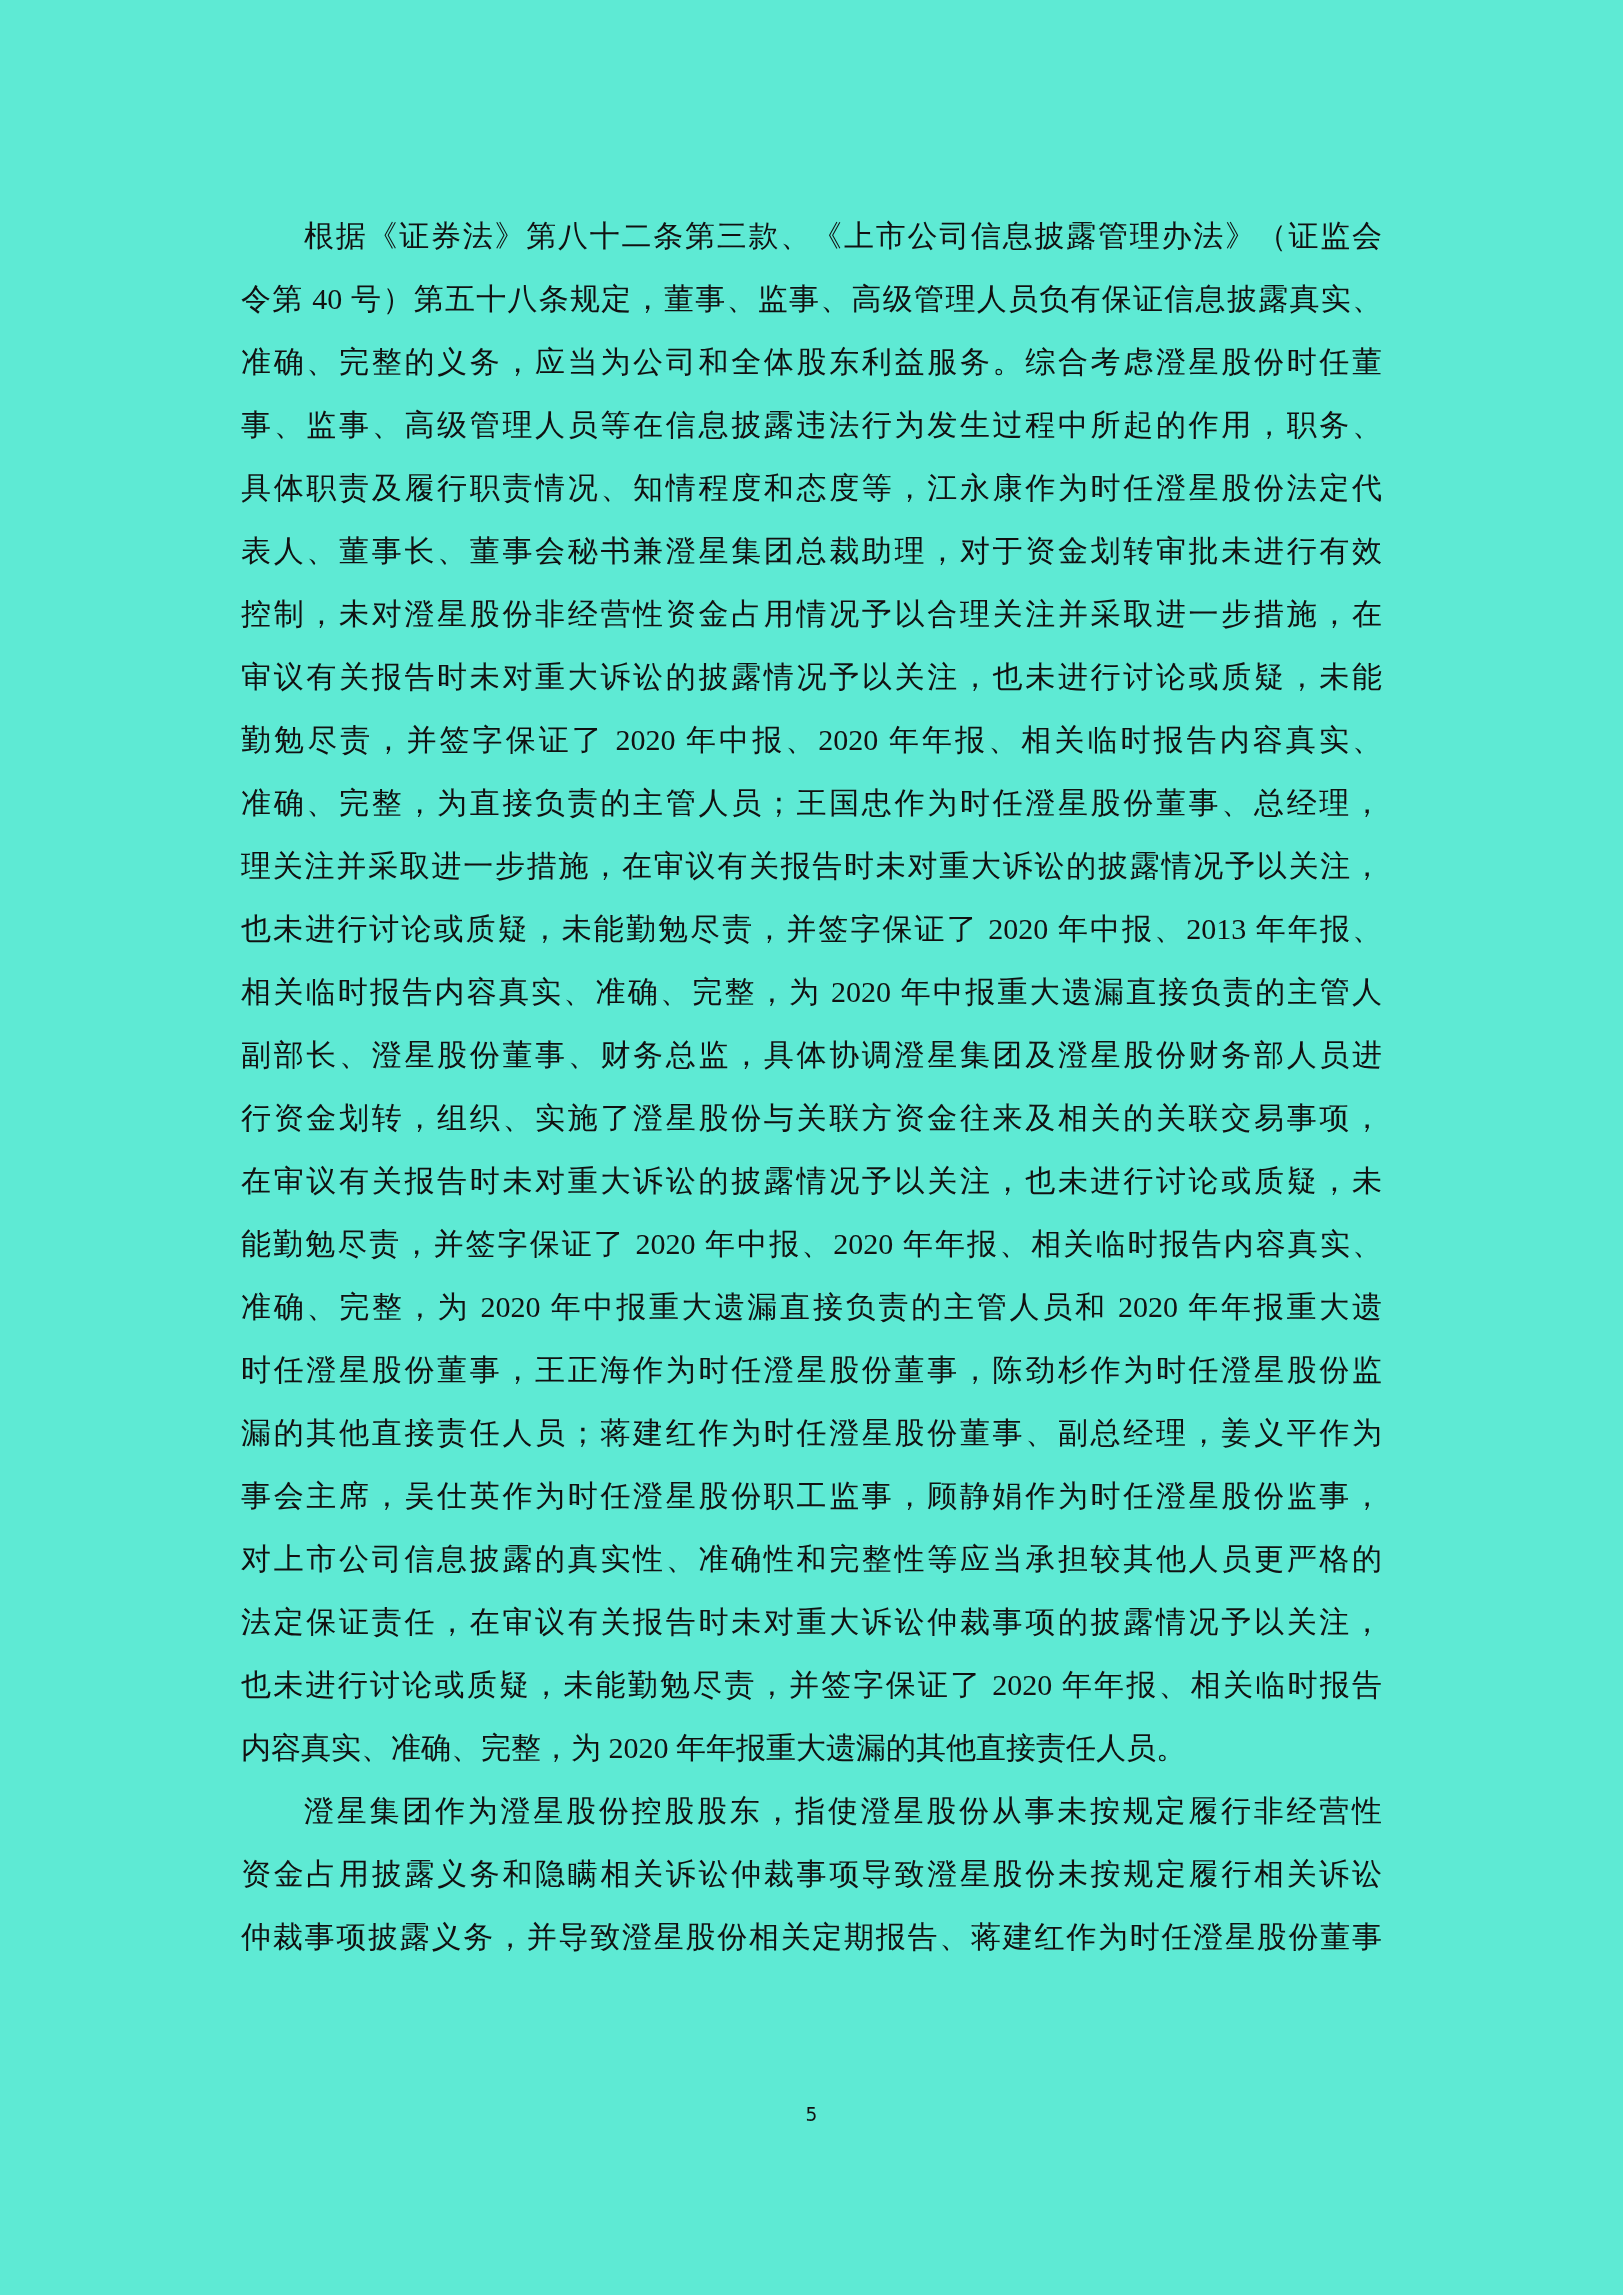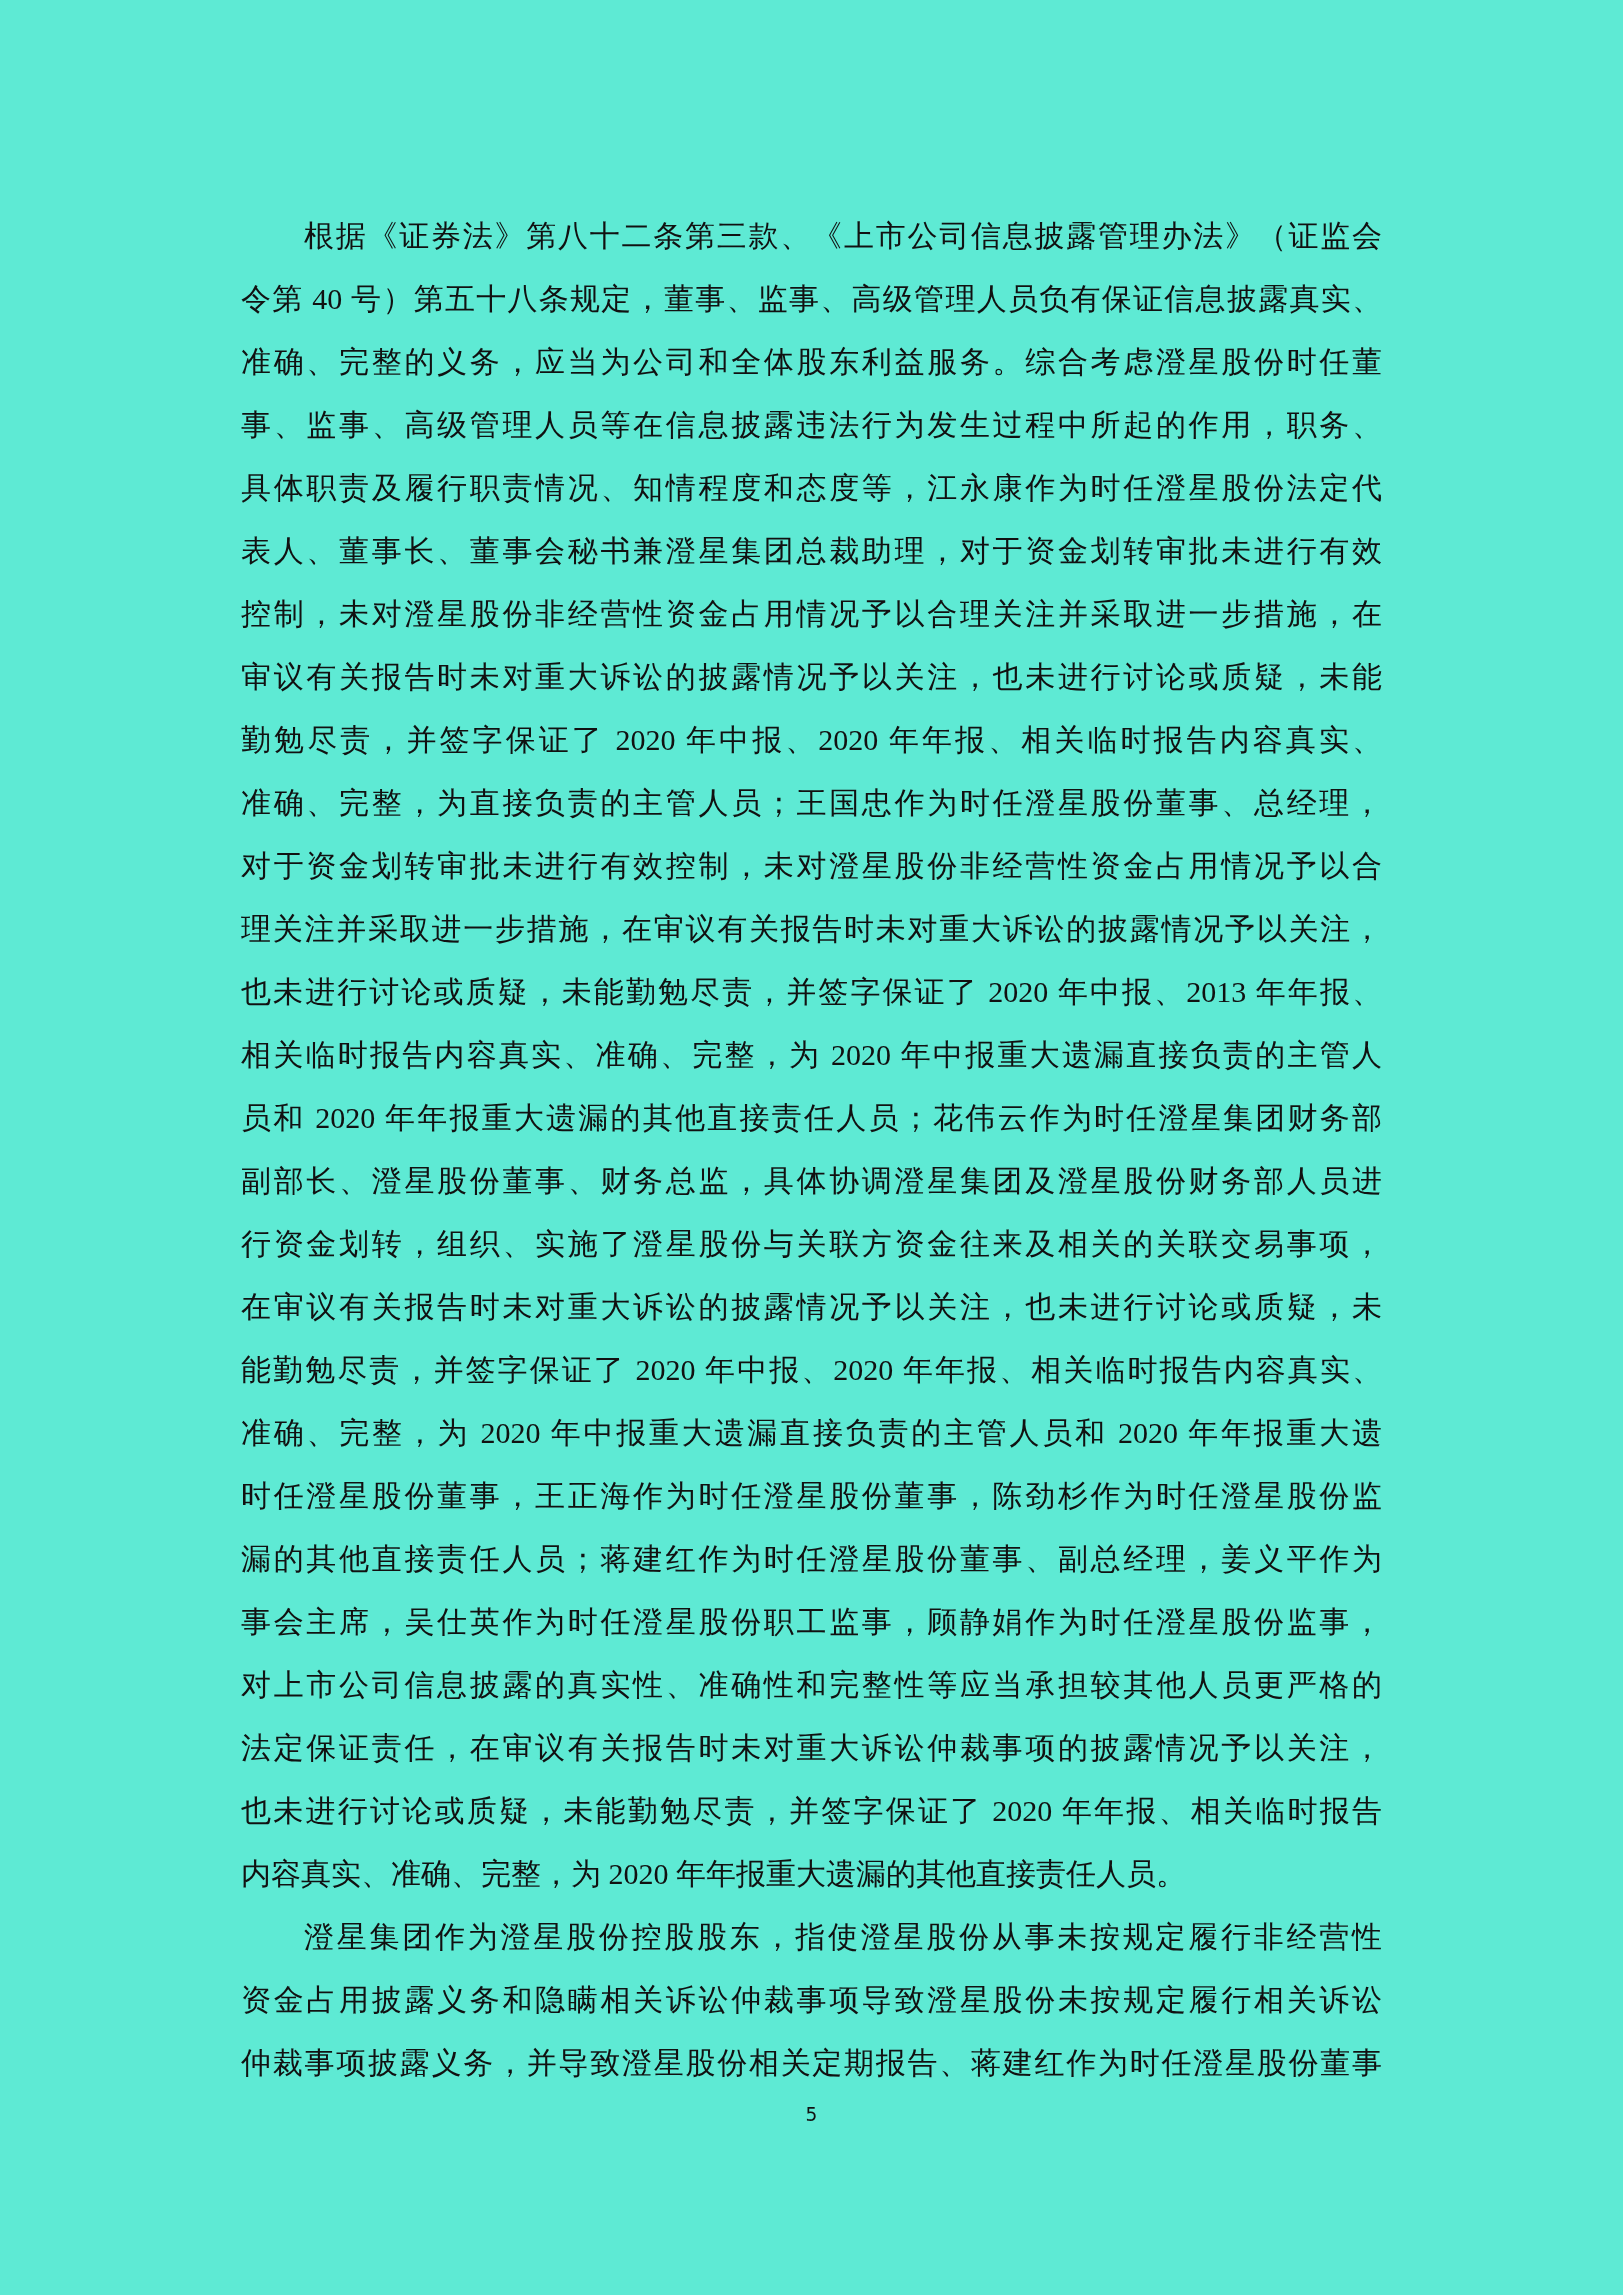--- a/index.html
+++ b/index.html
@@ -70,25 +70,23 @@
       <span class="line indent">根据《证券法》第八十二条第三款、《上市公司信息披露管理办法》（证监会</span>
       <span class="line">令第 40 号）第五十八条规定，董事、监事、高级管理人员负有保证信息披露真实、</span>
       <span class="line">准确、完整的义务，应当为公司和全体股东利益服务。综合考虑澄星股份时任董</span>
       <span class="line">事、监事、高级管理人员等在信息披露违法行为发生过程中所起的作用，职务、</span>
       <span class="line">具体职责及履行职责情况、知情程度和态度等，江永康作为时任澄星股份法定代</span>
       <span class="line">表人、董事长、董事会秘书兼澄星集团总裁助理，对于资金划转审批未进行有效</span>
       <span class="line">控制，未对澄星股份非经营性资金占用情况予以合理关注并采取进一步措施，在</span>
       <span class="line">审议有关报告时未对重大诉讼的披露情况予以关注，也未进行讨论或质疑，未能</span>
       <span class="line">勤勉尽责，并签字保证了 2020 年中报、2020 年年报、相关临时报告内容真实、</span>
       <span class="line">准确、完整，为直接负责的主管人员；王国忠作为时任澄星股份董事、总经理，</span>
-      <span class="line">对于资金划转审批未进行有效控制，未对澄星股份非经营性资金占用情况予以合</span>
       <span class="line">理关注并采取进一步措施，在审议有关报告时未对重大诉讼的披露情况予以关注，</span>
       <span class="line">也未进行讨论或质疑，未能勤勉尽责，并签字保证了 2020 年中报、2013 年年报、</span>
       <span class="line">相关临时报告内容真实、准确、完整，为 2020 年中报重大遗漏直接负责的主管人</span>
-      <span class="line">员和 2020 年年报重大遗漏的其他直接责任人员；花伟云作为时任澄星集团财务部</span>
       <span class="line">副部长、澄星股份董事、财务总监，具体协调澄星集团及澄星股份财务部人员进</span>
       <span class="line">行资金划转，组织、实施了澄星股份与关联方资金往来及相关的关联交易事项，</span>
       <span class="line">在审议有关报告时未对重大诉讼的披露情况予以关注，也未进行讨论或质疑，未</span>
       <span class="line">能勤勉尽责，并签字保证了 2020 年中报、2020 年年报、相关临时报告内容真实、</span>
       <span class="line">准确、完整，为 2020 年中报重大遗漏直接负责的主管人员和 2020 年年报重大遗</span>
       <span class="line">时任澄星股份董事，王正海作为时任澄星股份董事，陈劲杉作为时任澄星股份监</span>
       <span class="line">漏的其他直接责任人员；蒋建红作为时任澄星股份董事、副总经理，姜义平作为</span>
       <span class="line">事会主席，吴仕英作为时任澄星股份职工监事，顾静娟作为时任澄星股份监事，</span>
       <span class="line">对上市公司信息披露的真实性、准确性和完整性等应当承担较其他人员更严格的</span>
       <span class="line">法定保证责任，在审议有关报告时未对重大诉讼仲裁事项的披露情况予以关注，</span>

